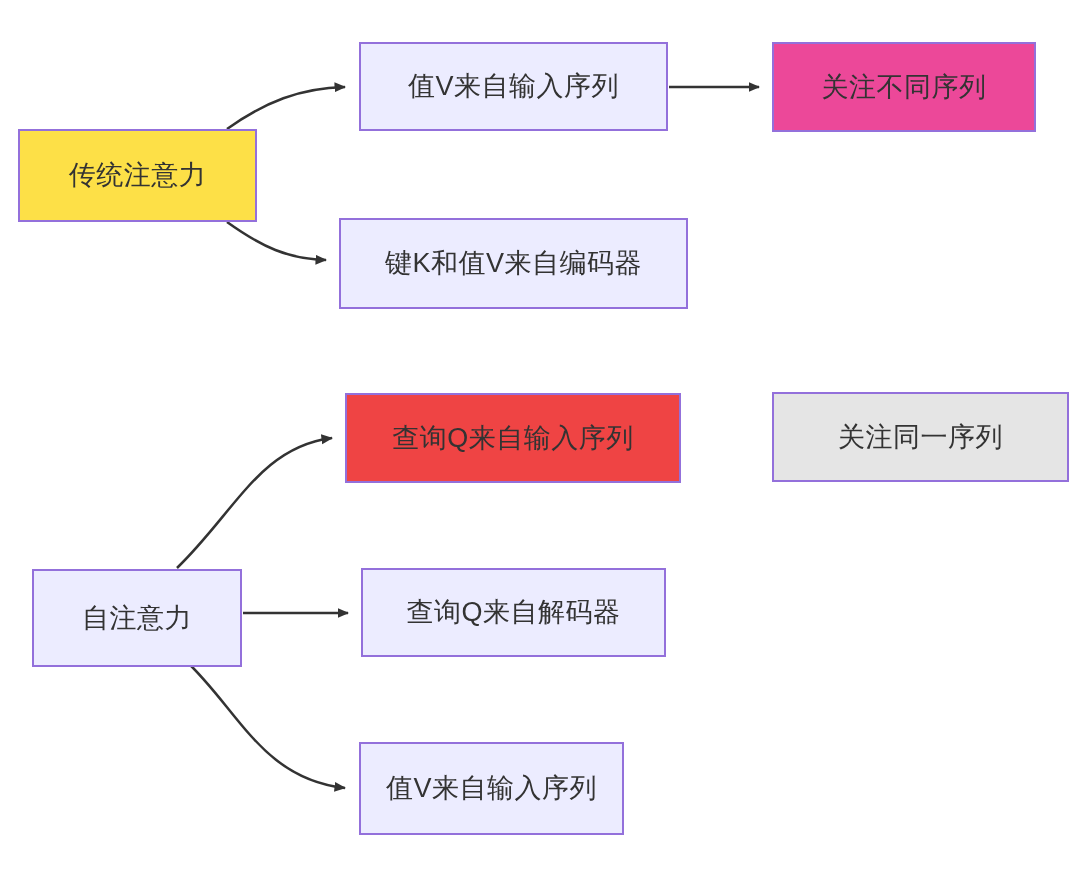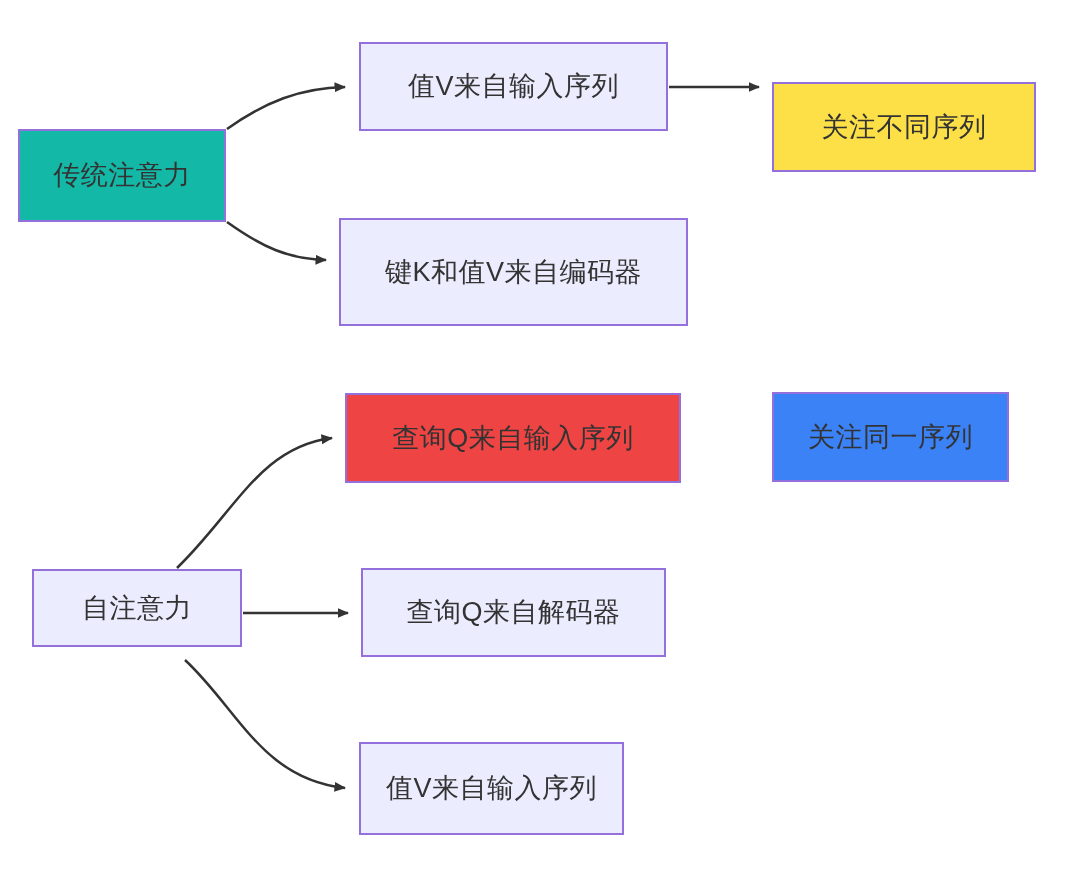--- a/index.html
+++ b/index.html
@@ -46,39 +46,39 @@
     <g id="edge-group">
         <path d="M227,129 C265,102 300,88 345,87" fill="none" stroke="#333333" stroke-width="2.5" marker-end="url(#arrowhead)"></path>
         <path d="M227,222 C262,247 288,259 326,260" fill="none" stroke="#333333" stroke-width="2.5" marker-end="url(#arrowhead)"></path>
         <path d="M669,87 L759,87" fill="none" stroke="#333333" stroke-width="2.5" marker-end="url(#arrowhead)"></path>
         <path d="M177,568 C235,512 260,447 332,438" fill="none" stroke="#333333" stroke-width="2.5" marker-end="url(#arrowhead)"></path>
         <path d="M243,613 L348,613" fill="none" stroke="#333333" stroke-width="2.5" marker-end="url(#arrowhead)"></path>
         <path d="M185,660 C238,709 262,779 345,788" fill="none" stroke="#333333" stroke-width="2.5" marker-end="url(#arrowhead)"></path>
       </g>
   </svg>
   <div id="node-layer">
-      <div class="flow-node" style="left: 18px; top: 129px; width: 208px; height: 93px; background: #14b8a6; border: 2.5px solid rgb(147, 112, 219); color: rgb(51, 51, 51);">
+      <div class="flow-node" style="left: 18px; top: 129px; width: 239px; height: 93px; background: #fde047; border: 2.5px solid rgb(147, 112, 219); color: rgb(51, 51, 51);">
     <span class="flow-node-label">传统注意力</span>
   </div>
       <div class="flow-node" style="left: 359px; top: 42px; width: 309px; height: 89px; background: rgb(236, 236, 255); border: 2.5px solid rgb(147, 112, 219); color: rgb(51, 51, 51);">
     <span class="flow-node-label">值V来自输入序列</span>
   </div>
-      <div class="flow-node" style="left: 772px; top: 42px; width: 264px; height: 90px; background: #fde047; border: 2.5px solid rgb(147, 112, 219); color: rgb(51, 51, 51); margin-top: 40px;">
+      <div class="flow-node" style="left: 772px; top: 42px; width: 264px; height: 90px; background: #ec4899; border: 2.5px solid rgb(147, 112, 219); color: rgb(51, 51, 51);">
     <span class="flow-node-label">关注不同序列</span>
   </div>
-      <div class="flow-node" style="left: 339px; top: 218px; width: 349px; height: 108px; background: rgb(236, 236, 255); border: 2.5px solid rgb(147, 112, 219); color: rgb(51, 51, 51);">
+      <div class="flow-node" style="left: 339px; top: 218px; width: 349px; height: 91px; background: rgb(236, 236, 255); border: 2.5px solid rgb(147, 112, 219); color: rgb(51, 51, 51);">
     <span class="flow-node-label">键K和值V来自编码器</span>
   </div>
-      <div class="flow-node" style="left: 32px; top: 569px; width: 210px; height: 78px; background: rgb(236, 236, 255); border: 2.5px solid rgb(147, 112, 219); color: rgb(51, 51, 51);">
+      <div class="flow-node" style="left: 32px; top: 569px; width: 210px; height: 98px; background: rgb(236, 236, 255); border: 2.5px solid rgb(147, 112, 219); color: rgb(51, 51, 51);">
     <span class="flow-node-label">自注意力</span>
   </div>
       <div class="flow-node" style="left: 345px; top: 393px; width: 336px; height: 90px; background: #ef4444; border: 2.5px solid rgb(147, 112, 219); color: rgb(51, 51, 51);">
     <span class="flow-node-label">查询Q来自输入序列</span>
   </div>
-      <div class="flow-node" style="left: 772px; top: 392px; width: 237px; height: 90px; background: #3b82f6; border: 2.5px solid rgb(147, 112, 219); color: rgb(51, 51, 51);">
+      <div class="flow-node" style="left: 772px; top: 392px; width: 297px; height: 90px; background: #e5e5e5; border: 2.5px solid rgb(147, 112, 219); color: rgb(51, 51, 51);">
     <span class="flow-node-label">关注同一序列</span>
   </div>
       <div class="flow-node" style="left: 361px; top: 568px; width: 305px; height: 89px; background: rgb(236, 236, 255); border: 2.5px solid rgb(147, 112, 219); color: rgb(51, 51, 51);">
     <span class="flow-node-label">查询Q来自解码器</span>
   </div>
       <div class="flow-node" style="left: 359px; top: 742px; width: 265px; height: 93px; background: rgb(236, 236, 255); border: 2.5px solid rgb(147, 112, 219); color: rgb(51, 51, 51);">
     <span class="flow-node-label">值V来自输入序列</span>
   </div>
     </div>
 </div>

